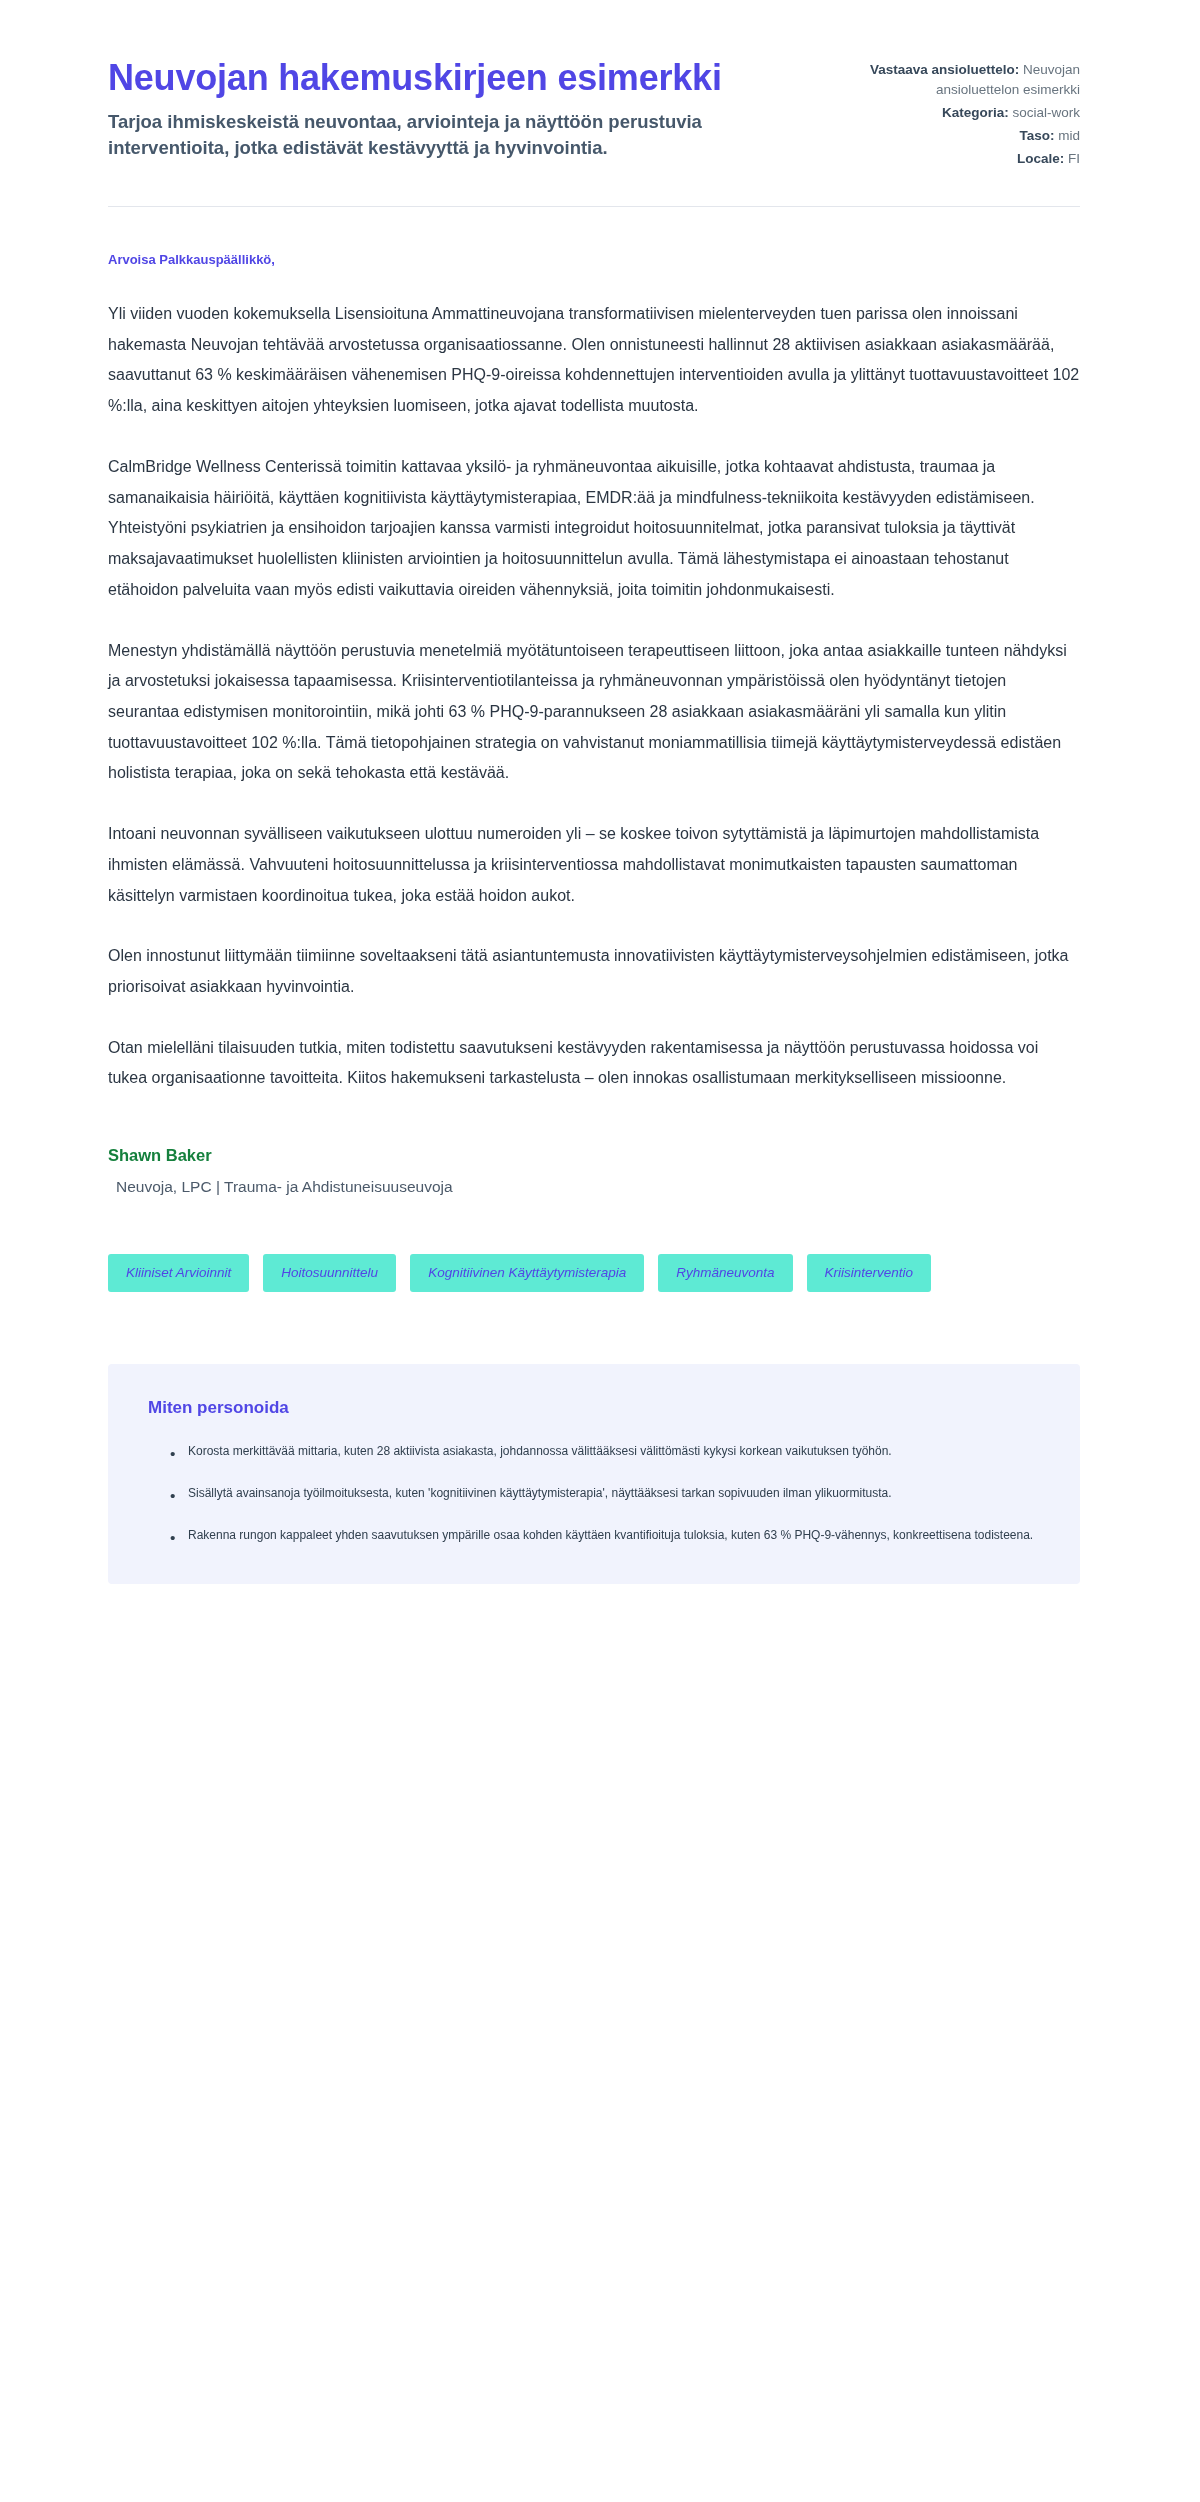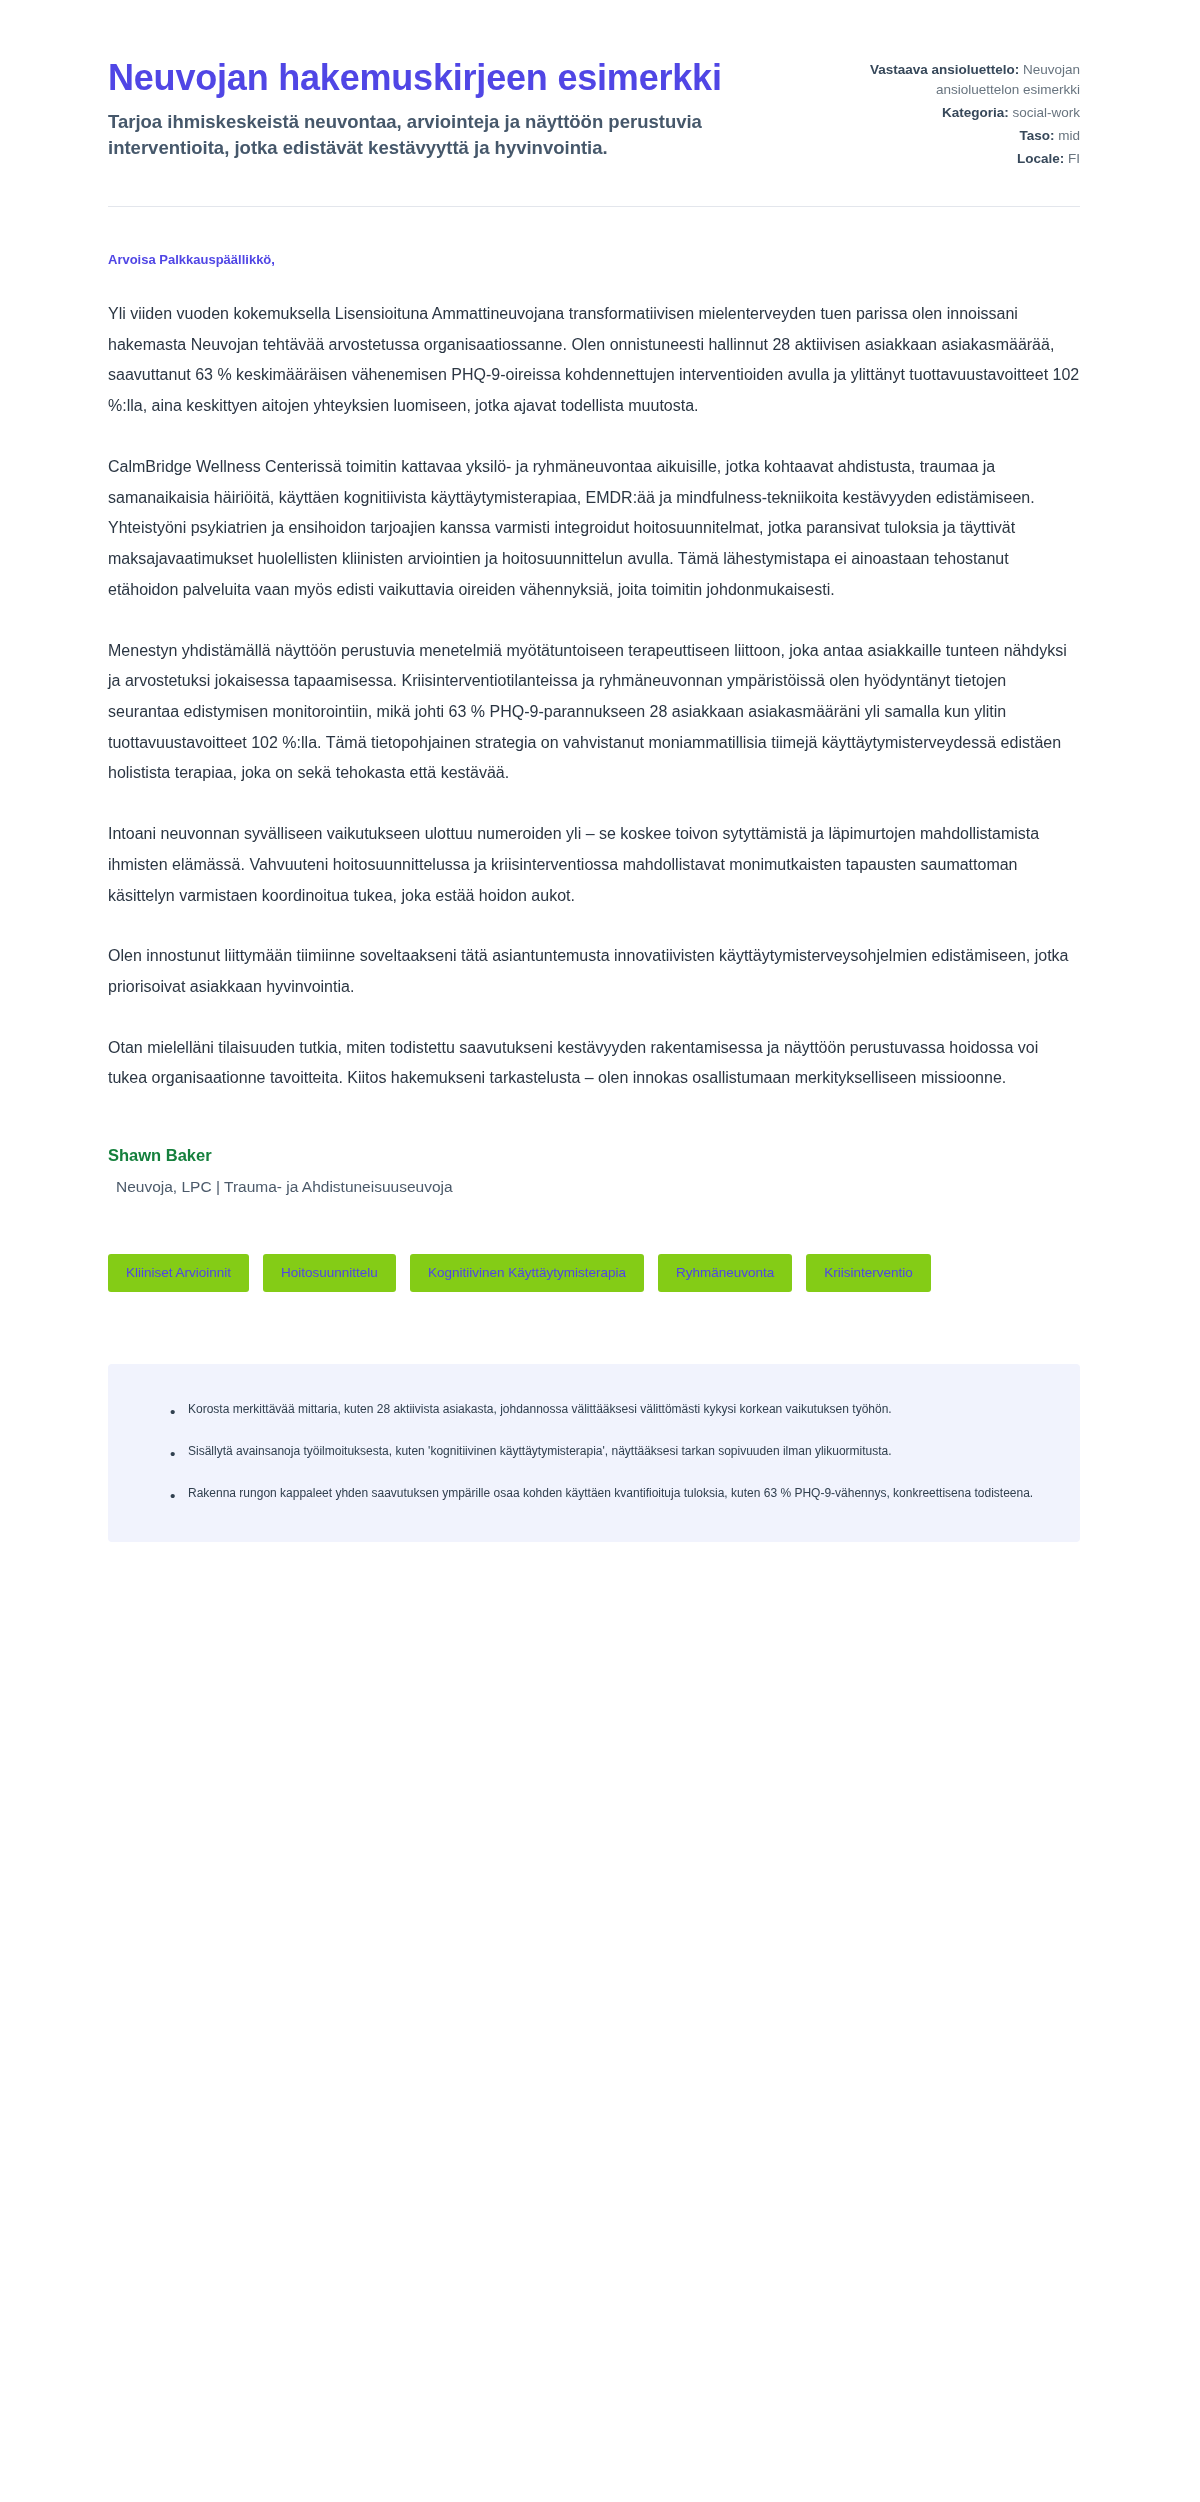--- a/index.html
+++ b/index.html
@@ -96,27 +96,28 @@
 
   
   .tags {
     display: flex;
     flex-wrap: wrap;
     gap: 12px 14px;
     margin-top: 56px;
     max-width: 1000px;
   }
   .tag {
-    background: #84cc16;
+    background: #5eead4;
     color: #5046e5;
     font-size: 13.5px;
     line-height: 1;
     padding: 12px 18px;
     border-radius: 3px;
     white-space: nowrap;
+    font-style: italic;
   }
 
   
   .callout {
     margin-top: 72px;
     background: #f1f3fd;
     border-radius: 4px;
     padding: 34px 40px 38px 40px;
   }
   .callout-title {
@@ -200,20 +201,21 @@
 
   <div class="tags" id="tag-list">
       <span class="tag">Kliiniset Arvioinnit</span>
       <span class="tag">Hoitosuunnittelu</span>
       <span class="tag">Kognitiivinen Käyttäytymisterapia</span>
       <span class="tag">Ryhmäneuvonta</span>
       <span class="tag">Kriisinterventio</span>
     </div>
 
   <div class="callout">
+    <h2 class="callout-title">Miten personoida</h2>
     <ul id="callout-list">
         <li>Korosta merkittävää mittaria, kuten 28 aktiivista asiakasta, johdannossa välittääksesi välittömästi kykysi korkean vaikutuksen työhön.</li>
         <li>Sisällytä avainsanoja työilmoituksesta, kuten 'kognitiivinen käyttäytymisterapia', näyttääksesi tarkan sopivuuden ilman ylikuormitusta.</li>
         <li>Rakenna rungon kappaleet yhden saavutuksen ympärille osaa kohden käyttäen kvantifioituja tuloksia, kuten 63 % PHQ-9-vähennys, konkreettisena todisteena.</li>
       </ul>
   </div>
 
 </div>
 
 </body></html>

